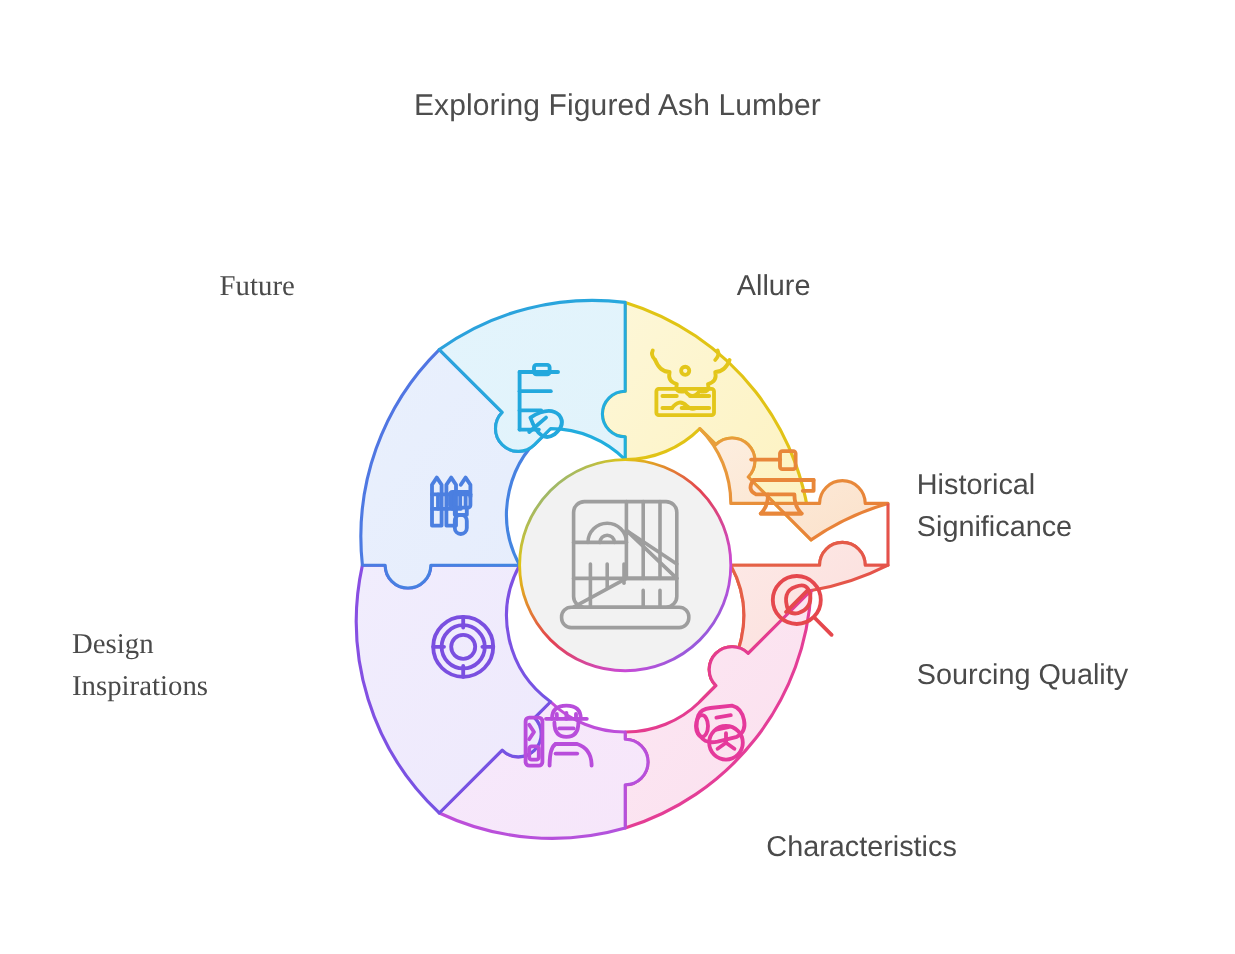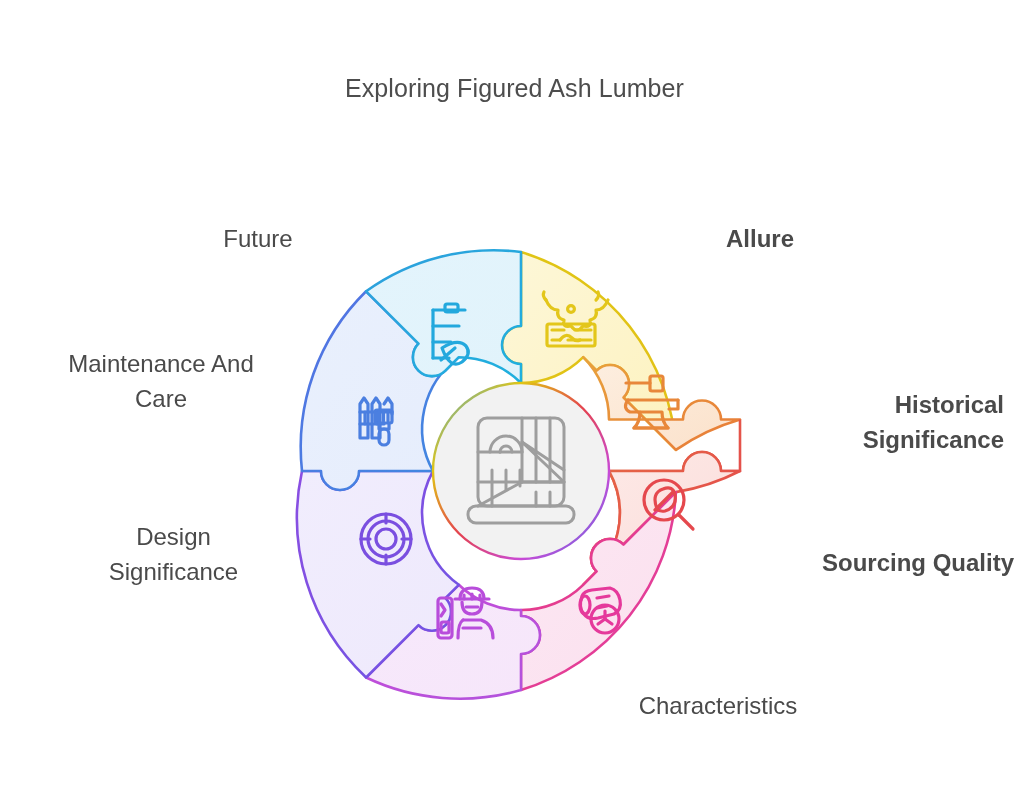--- a/index.html
+++ b/index.html
@@ -12,22 +12,22 @@
   .title{
     position:absolute;left:0;top:74px;width:1029px;
     text-align:center;font-size:25px;color:#4d4d4d;
     letter-spacing:.1px;font-weight:400;
   }
   svg.wheel{position:absolute;left:0;top:0;width:1029px;height:795px;display:block;}
   .lbl{
     position:absolute;font-size:24px;color:#4a4a4a;line-height:1.45;
     font-weight:400;white-space:pre-line;
   }
-  .lbl.r{text-align:center;}
-  .lbl.l{text-align:right;font-weight:bold;}
+  .lbl.r{text-align:left;font-family:Liberation Serif, serif;}
+  .lbl.l{text-align:left;}
   .lbl.c{text-align:center;}
 </style>
 </head>
 <body>
 
 <div id="stage">
 
   <div class="title">Exploring Figured Ash Lumber</div>
 
   <svg class="wheel" viewBox="0 0 1029 795" xmlns="http://www.w3.org/2000/svg">
@@ -319,27 +319,25 @@
       <path d="M388 412 v9"></path>
       <path d="M379 423 v6 h10 v-6"></path>
       <rect x="379" y="429" width="10" height="16" rx="5"></rect>
     </g>
   </svg>
 
   <div class="lbl r" style="left:183px;top:222px;width:150px;">Future</div>
 
   <div class="lbl l" style="left:614px;top:222px;width:180px;">Allure</div>
 
-  <div class="lbl r" style="left:35px;top:347px;width:252px;">Maintenance And
-Care</div>
 
   <div class="lbl l" style="left:764px;top:347px;width:240px;margin-top:41px;">Historical
 Significance</div>
 
   <div class="lbl r" style="left:60px;top:520px;width:227px;">Design
-Significance</div>
+Inspirations</div>
 
   <div class="lbl l" style="left:764px;top:546px;width:250px;">Sourcing Quality</div>
 
 
   <div class="lbl c" style="left:607px;top:689px;width:222px;">Characteristics</div>
 
 </div>
 
 </body></html>

